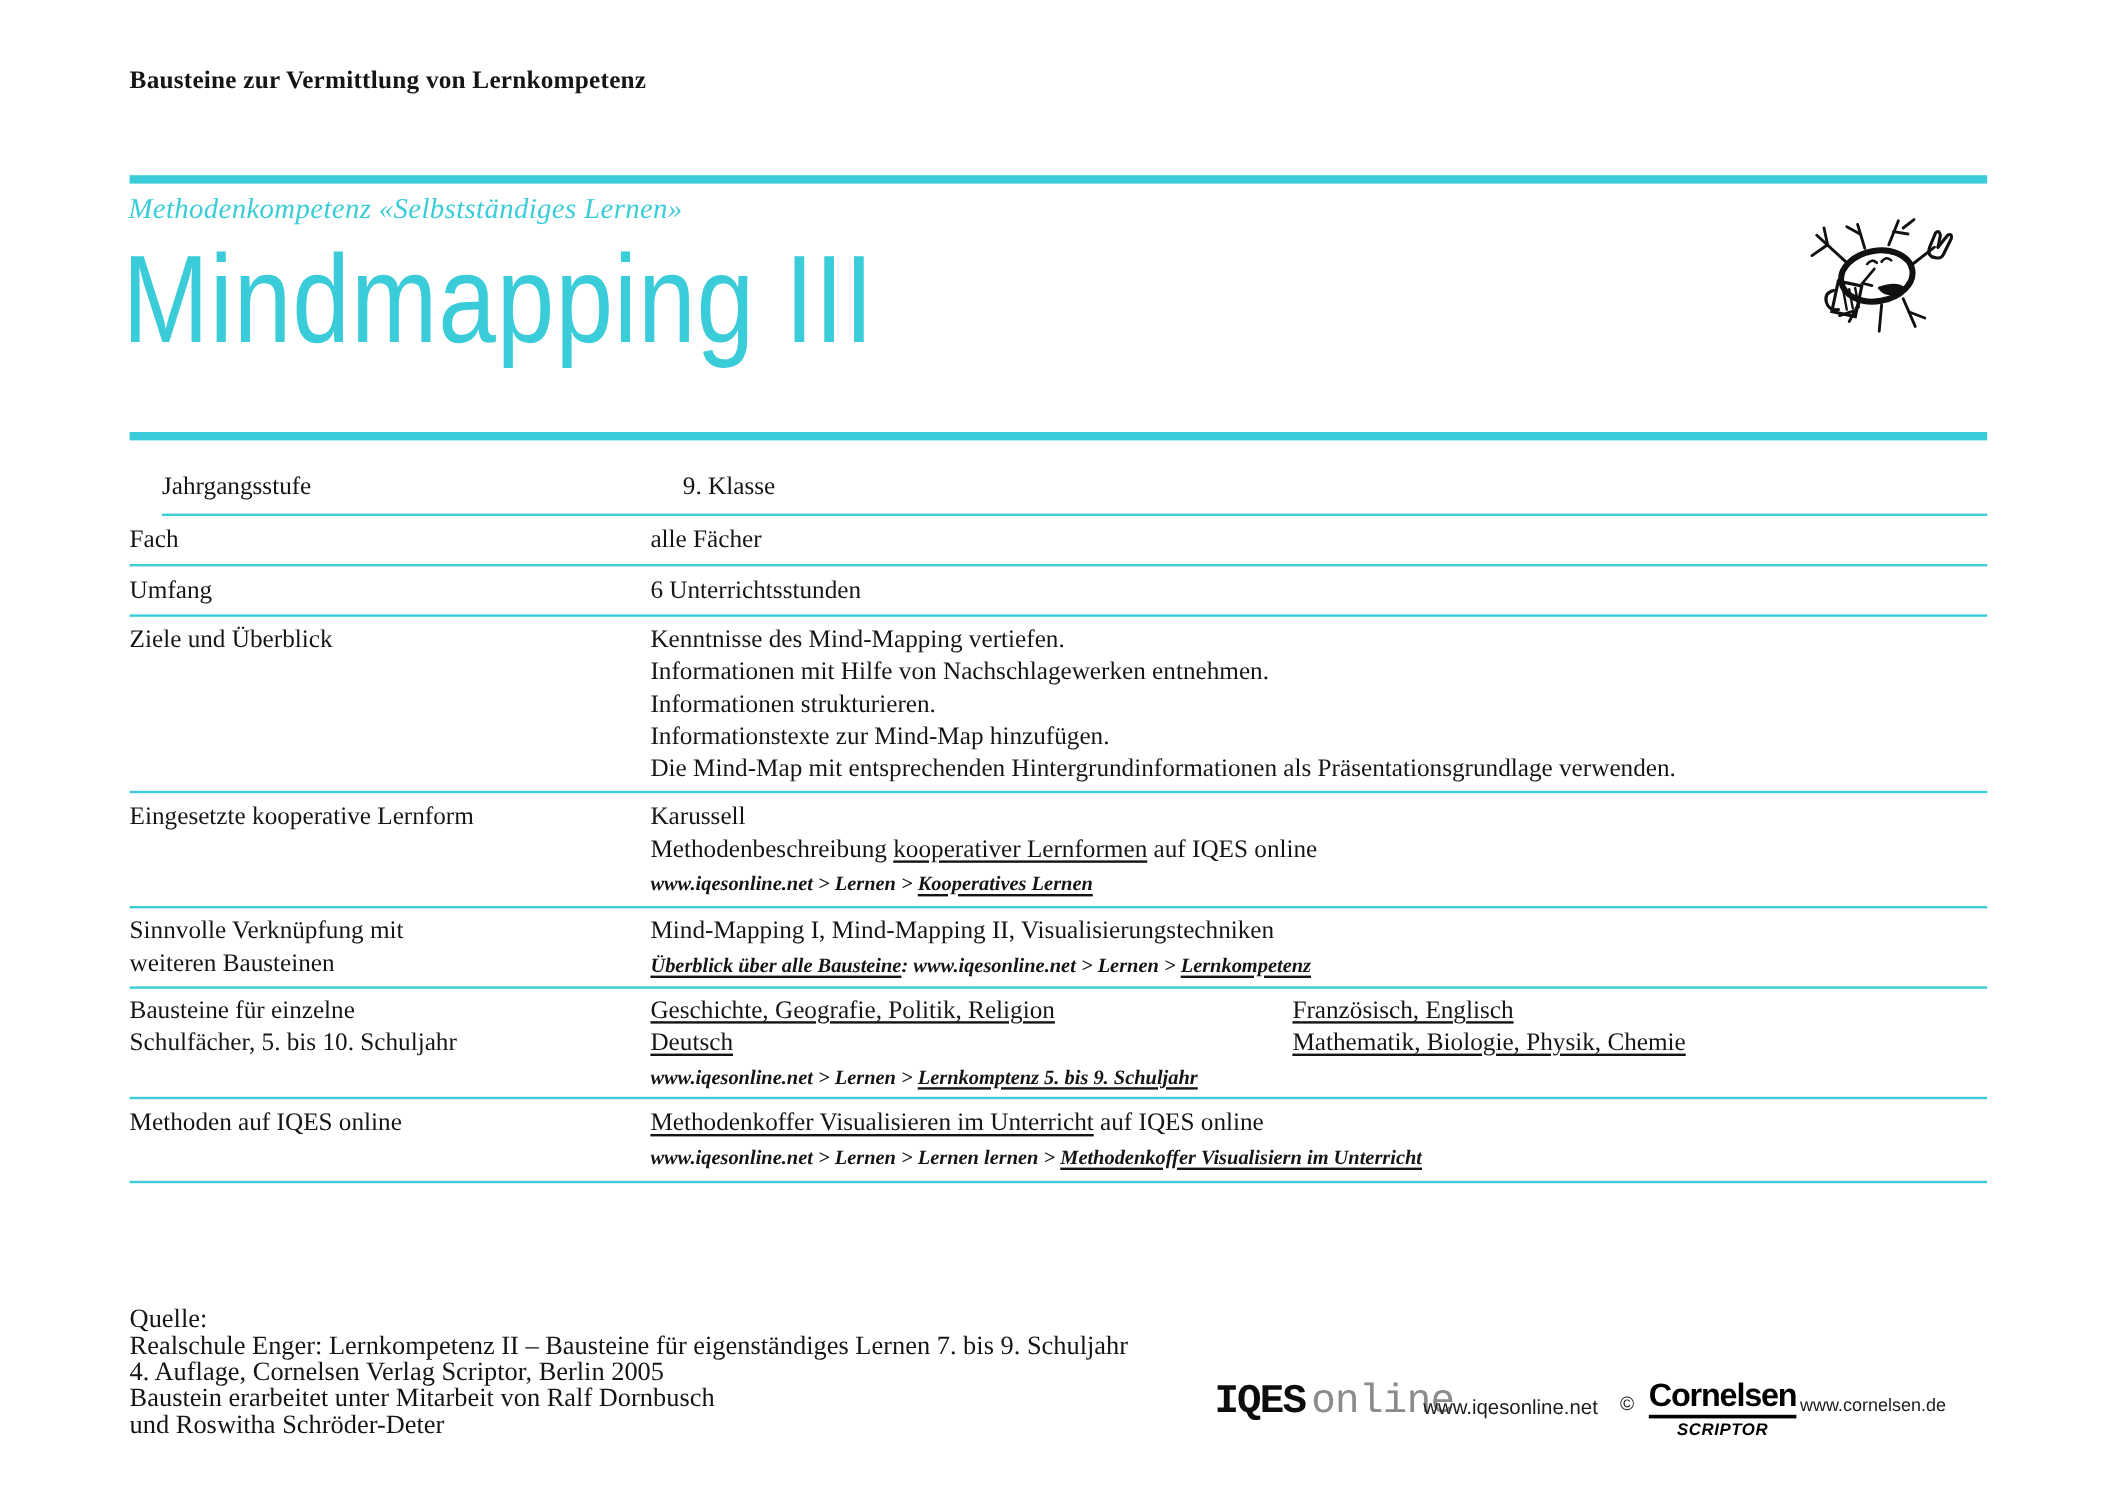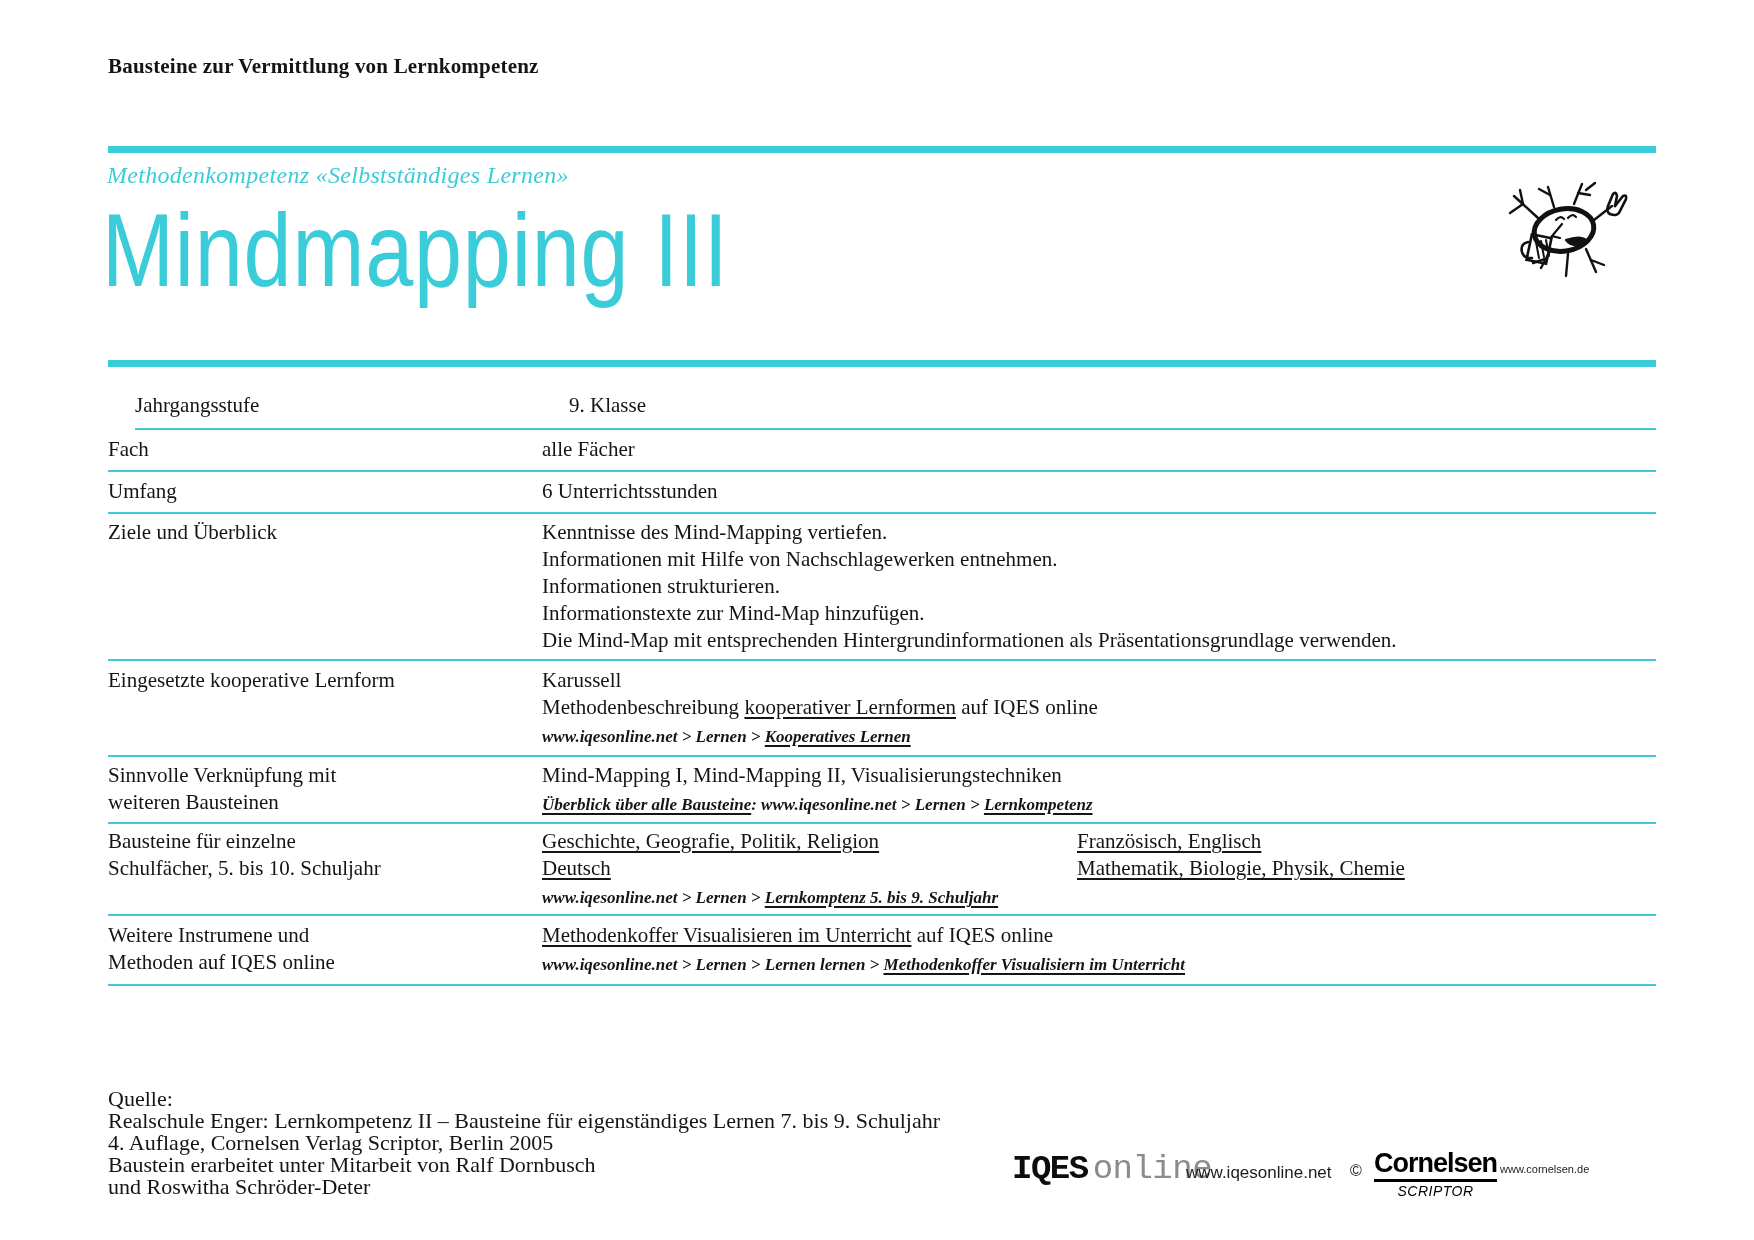--- a/index.html
+++ b/index.html
@@ -51,22 +51,22 @@
   
   .sans{font-family:"Liberation Sans","DejaVu Sans",sans-serif;}
   .iqes-logo{left:1012px;top:1150px;font-family:Liberation Mono, monospace;
     font-size:34px;font-weight:bold;letter-spacing:-1.5px;color:#0d0d0d;white-space:nowrap;}
   .iqes-logo .online{font-weight:300;color:#8b8b8b;letter-spacing:-.5px;margin-left:5px;}
   .iqes-url{left:1186px;top:1163px;font-size:17px;color:#1c1c1c;}
   .copyright{left:1350px;top:1162px;font-size:16px;color:#1c1c1c;}
   .cornelsen{left:1374px;top:1150px;text-align:center;color:#000;}
   .cornelsen-name{display:block;font-weight:800;font-size:27px;letter-spacing:-1px;line-height:1;
     border-bottom:3.5px solid #000;padding-bottom:2px;}
-  .cornelsen-sub{display:block;font-style:italic;font-weight:400;font-size:14px;letter-spacing:.5px;margin-top:1px;}
-  .cornelsen-url{left:1500px;top:1163px;font-size:11px;color:#1c1c1c;}
+  .cornelsen-sub{display:block;font-style:italic;font-weight:700;font-size:14px;letter-spacing:.5px;margin-top:1px;}
+  .cornelsen-url{left:1500px;top:1163px;font-size:15px;color:#1c1c1c;}
 
   :root{--accent:#3accd8;}
 </style>
 </head>
 <body>
 
 <div class="abs category">Bausteine zur Vermittlung von Lernkompetenz</div>
 
 <div class="abs rule-thick rule1"></div>
 
@@ -180,21 +180,20 @@
           <div><span class="u">Französisch, Englisch</span></div>
           <div><span class="u">Mathematik, Biologie, Physik, Chemie</span></div>
         </div>
       </div>
       <div class="path-line"><span>www.iqesonline.net &gt; Lernen &gt; </span><span class="u">Lernkomptenz 5. bis 9. Schuljahr</span></div>
     </div>
   </div>
 
   <div class="row r8">
     <div class="row-label">
-      <div>Weitere Instrumene und</div>
       <div>Methoden auf IQES online</div>
     </div>
     <div class="row-value">
       <div><span class="u">Methodenkoffer Visualisieren im Unterricht</span><span> auf IQES online</span></div>
       <div class="path-line"><span>www.iqesonline.net &gt; Lernen &gt; Lernen lernen &gt; </span><span class="u">Methodenkoffer Visualisiern im Unterricht</span></div>
     </div>
   </div>
 
 </div>
 

